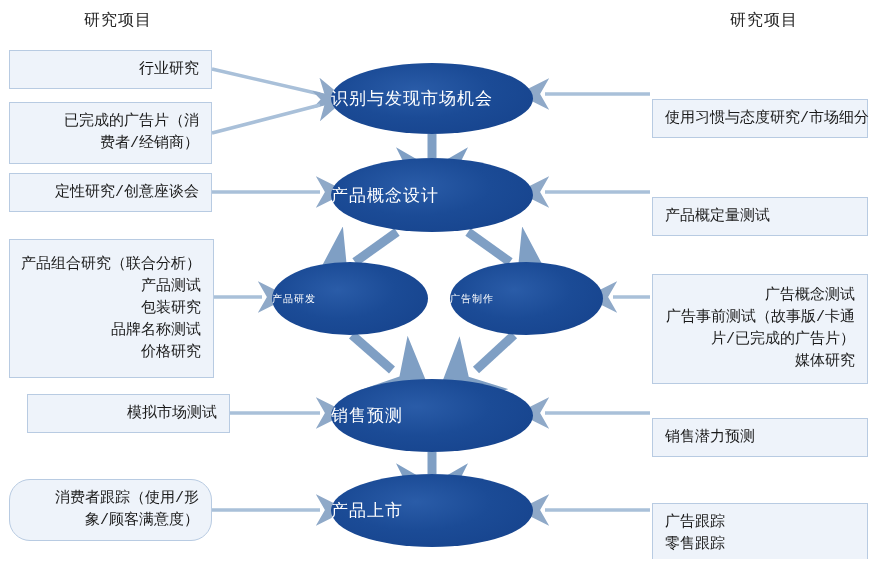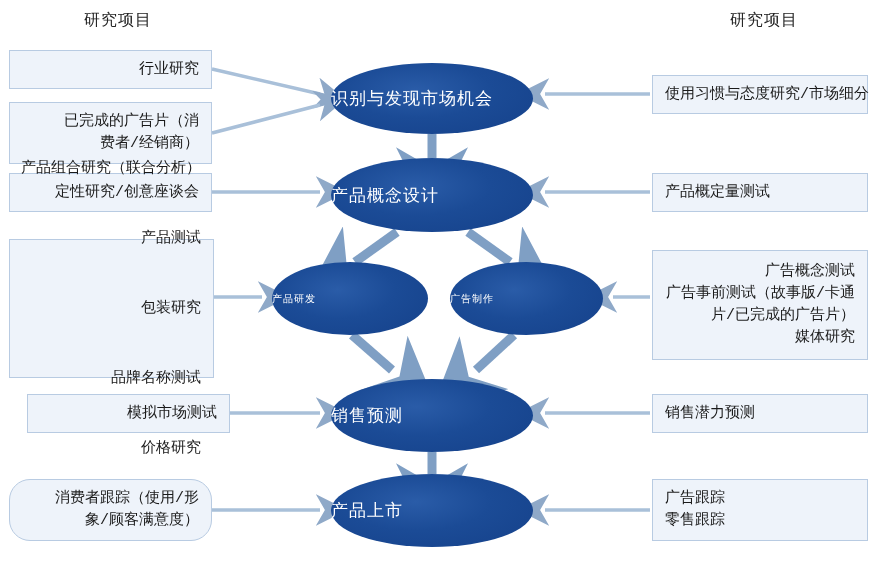--- a/index.html
+++ b/index.html
@@ -33,21 +33,21 @@
     border: 1px solid #b8cbe2;
     display: flex;
     flex-direction: column;
     justify-content: center;
     font-size: 15px;
     color: #1a1a1a;
     line-height: 22px;
     padding: 18px 12px;
   }
   .rbox.right-align { align-items: flex-end; text-align: right; }
-  .rbox.left-align  { align-items: flex-start; text-align: left; }
+  .rbox.left-align  { align-items: flex-start; text-align: left; margin-top: 24px; }
   .rbox .line { white-space: nowrap; }
 
   .ellipse {
     position: absolute;
     border-radius: 50%;
     background: radial-gradient(ellipse at 42% 38%, #2a5ca8 0%, #1b4b96 45%, #15418a 100%);
     display: flex;
     align-items: center;
     color: #ffffff;
     font-size: 17px;
@@ -124,21 +124,21 @@
 
   <div class="rbox right-align" style="left:9px; top:102px; width:203px; height:62px;">
     <div class="line">已完成的广告片（消</div>
     <div class="line">费者/经销商）</div>
   </div>
 
   <div class="rbox right-align" style="left:9px; top:173px; width:203px; height:39px;">
     <div class="line">定性研究/创意座谈会</div>
   </div>
 
-  <div class="rbox right-align" style="left:9px; top:239px; width:205px; height:139px;gap:48px;">
+  <div class="rbox right-align" style="left:9px; top:239px; width:205px; height:139px;">
     <div class="line">产品组合研究（联合分析）</div>
     <div class="line">产品测试</div>
     <div class="line">包装研究</div>
     <div class="line">品牌名称测试</div>
     <div class="line">价格研究</div>
   </div>
 
   <div class="rbox right-align" style="left:27px; top:394px; width:203px; height:39px;">
     <div class="line">模拟市场测试</div>
   </div>

